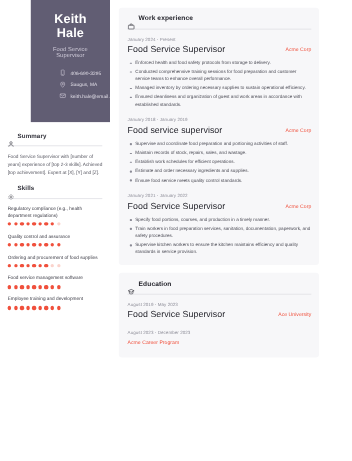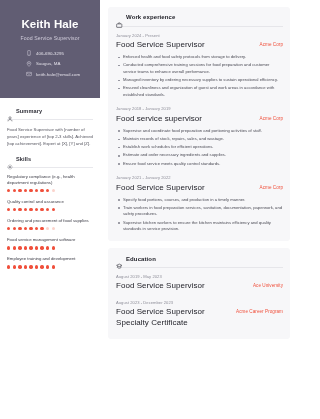--- a/index.html
+++ b/index.html
@@ -8,22 +8,23 @@
     background: #ffffff;
     font-family: "Liberation Sans", sans-serif;
     overflow: hidden;
   }
   .resume { display: flex; width: 297px; height: 419px; background: #fff; }
 
   
   .sidebar { width: 100px; min-width: 100px; background: #ffffff; }
   .side-header {
     background: #615d73;
-    padding: 18px 8px 16px 8px;
+    padding: 12px 8px 16px 8px;
     text-align: center;
+    margin-left: 28px;
   }
   .full-name {
     color: #ffffff;
     font-size: 11.5px;
     font-weight: bold;
     letter-spacing: 0.1px;
     line-height: 13px;
   }
   .job-title {
     color: #cfcbd9;
@@ -347,21 +348,20 @@
           <div class="entry edu-entry">
             <div class="entry-date">August 2019 - May 2023</div>
             <div class="entry-top">
               <div class="entry-role">Food Service Supervisor</div>
               <div class="entry-org">Ace University</div>
             </div>
           </div>
           <div class="entry edu-entry">
             <div class="entry-date">August 2023 - December 2023</div>
             <div class="entry-top">
-              <div class="entry-role">Food Service Supervisor Specialty Certificate</div>
               <div class="entry-org">Acme Career Program</div>
             </div>
           </div>
         </div>
     </section>
 
   </main>
 </div>
 
 </body></html>

